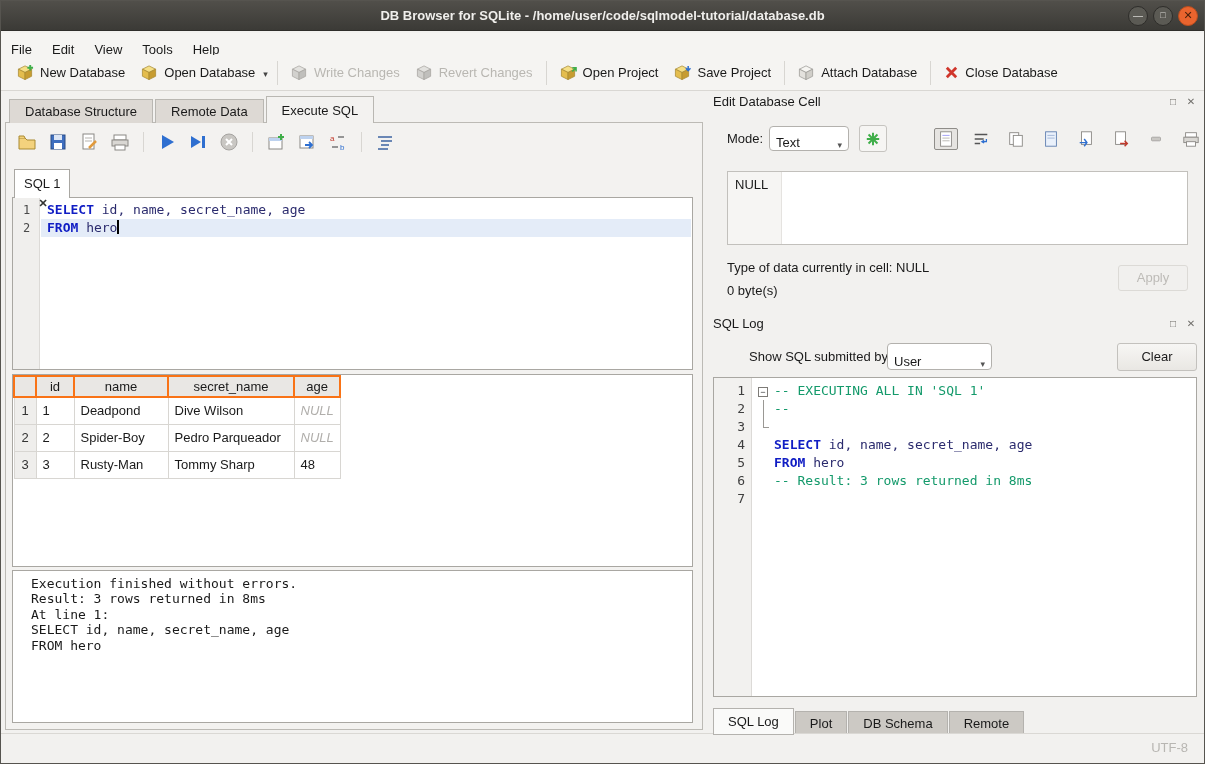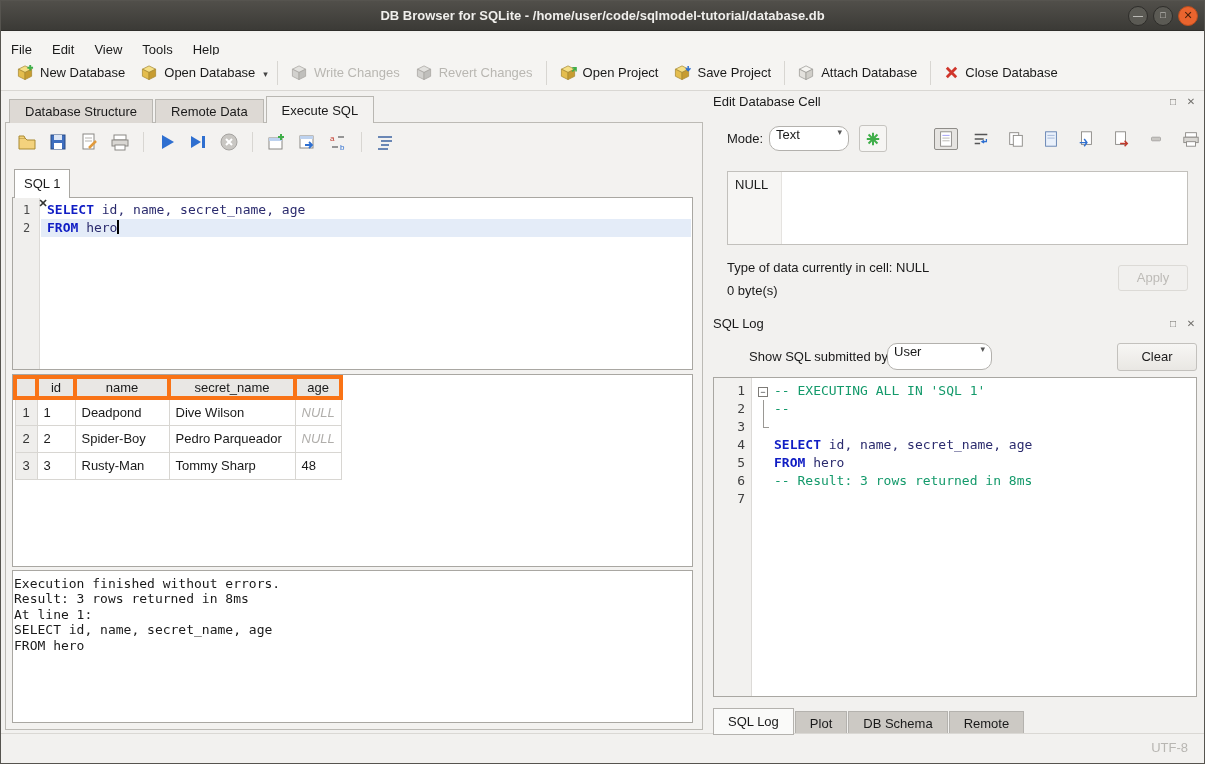--- a/index.html
+++ b/index.html
@@ -73,38 +73,38 @@
   .ed-line.current::before{ content:""; position:absolute; left:28px; right:0; top:0; bottom:0;
                             background:#e4ecf8; z-index:1;}
   .kw{ color:#101dc4; font-weight:bold; }
   .idf{ color:#2b2b6e; }
   .cursor{ display:inline-block; width:2px; height:14px; background:#000; vertical-align:-2px;}
 
   
   .results{ position:absolute; left:6px; top:251px; width:681px; height:193px; background:#fff;
             border:1px solid #a9a7a2; overflow:hidden;}
   .results table{ border-collapse:collapse; font-size:13px; }
-  .results th{ background:#e9e7e4; border:4px solid #f97316; font-weight:normal; height:21px; padding:0 6px;}
+  .results th{ background:#e9e7e4; border:2px solid #f97316; font-weight:normal; height:21px; padding:0 6px;}
   .results td{ border:1px solid #d8d6d2; height:27px; padding:0 6px; background:#fff;}
   .results td.rownum{ background:#efeeec; text-align:center; width:22px; padding:0 4px; color:#333;}
   .results th.rownum-h{ width:22px; }
   .results td.null{ color:#b0aeab; font-style:italic; }
 
   
   .msgbox{ position:absolute; left:6px; top:447px; width:681px; height:153px; background:#fff;
-           border:1px solid #a9a7a2; padding:5px 1px; font-family:"DejaVu Sans Mono",monospace;
+           border:1px solid #a9a7a2; padding:5px 18px; font-family:"DejaVu Sans Mono",monospace;
            font-size:13px; line-height:15.4px; }
 
   
   .dock-title{ position:absolute; left:712px; font-size:13px; color:#1a1a1a;}
   .dock-btns{ position:absolute; right:7px; display:flex; gap:6px; color:#6f6d69; font-size:10px; line-height:12px;}
   .dock-btn{ width:12px; height:12px; text-align:center;}
 
-  .combo{ position:absolute; display:flex; align-items:flex-start; justify-content:space-between;
-          background:#fff; border:1px solid #b3b1ad; border-radius:10px; padding:0 6px; }
+  .combo{ position:absolute; display:flex; align-items:flex-end; justify-content:space-between;
+          background:#fff; border:1px solid #b3b1ad; border-radius:4px; padding:0 6px; }
   .combo .arr{ font-size:9px; color:#555; margin-left:6px; }
 
   .mode-label{ position:absolute; left:726px; top:130px; }
   .mode-combo{ left:768px; top:125px; width:80px; height:25px; }
   .settings-btn{ position:absolute; left:858px; top:124px; width:28px; height:27px;
                  border:1px solid #c6c4c0; border-radius:3px; background:#f6f5f3;
                  display:flex; align-items:center; justify-content:center; }
   .cell-icons{ position:absolute; left:933px; top:127px; display:flex; gap:11px; align-items:center;}
   .cell-icons .icon-btn{ width:24px; height:22px; border-radius:2px;}
   .cell-icons .icon-btn.pressed{ border:1px solid #8f8d89; background:#e6e4e1; }

